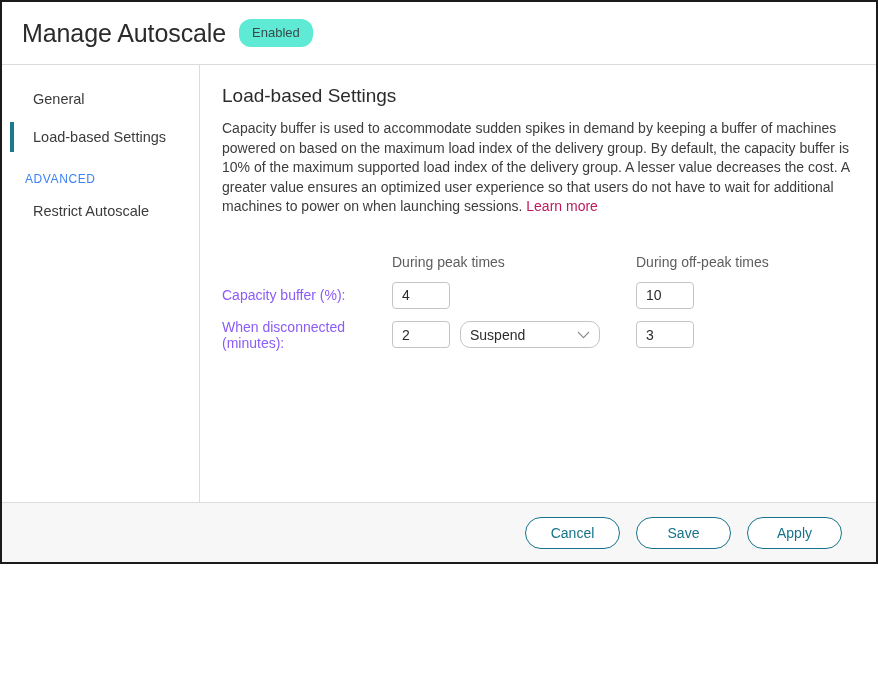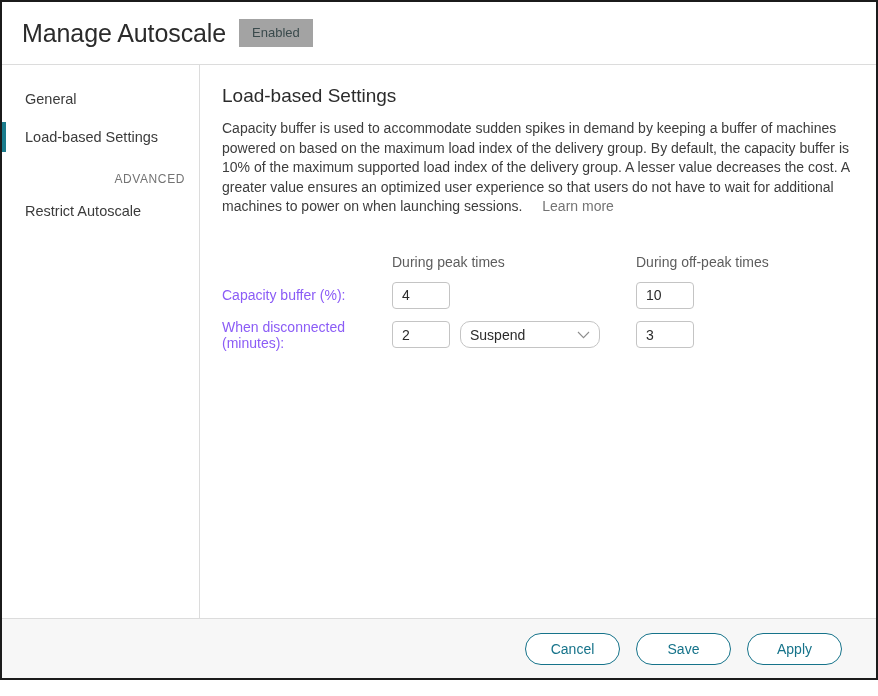--- a/index.html
+++ b/index.html
@@ -8,21 +8,21 @@
     padding: 0;
     background: #ffffff;
   }
   body {
     font-family: "Liberation Sans", sans-serif;
     -webkit-font-smoothing: antialiased;
   }
   .window {
     position: relative;
     width: 878px;
-    height: 680px;
+    height: 564px;
     box-sizing: border-box;
     border: 2px solid #1b1b1b;
     background: #ffffff;
     overflow: hidden;
     display: flex;
     flex-direction: column;
   }
 
   
   .header {
@@ -36,26 +36,26 @@
   }
   .page-title {
     font-size: 25px;
     font-weight: 400;
     color: #2b2b2b;
     letter-spacing: -0.1px;
     white-space: nowrap;
   }
   .status-badge {
     margin-left: 13px;
-    background: #a3a3a3;
+    background: #5eead4;
     color: #3a4a4c;
     font-size: 13px;
     line-height: 1;
     padding: 7px 13px 8px 13px;
-    border-radius: 0;
+    border-radius: 12px;
     white-space: nowrap;
   }
 
   
   .body {
     flex: 1 1 auto;
     display: flex;
     min-height: 0;
     border-bottom: 1px solid #dcdcdc;
   }
@@ -70,36 +70,36 @@
   }
   .nav-item {
     position: relative;
     font-size: 14.5px;
     color: #3b3b3b;
     padding: 11px 14px 11px 23px;
     cursor: pointer;
     white-space: nowrap;
     overflow: hidden;
     text-overflow: ellipsis;
+    margin-left: 8px;
   }
   .nav-item.active::before {
     content: "";
     position: absolute;
     left: 0;
     top: 4px;
     bottom: 4px;
     width: 4px;
     background: #1a7b8c;
   }
   .nav-section {
     font-size: 12px;
-    color: #737373;
+    color: #3b82f6;
     letter-spacing: 0.6px;
     padding: 16px 14px 6px 23px;
-    text-align: right;
   }
 
   
   .content {
     flex: 1 1 auto;
     padding: 20px 22px 0 22px;
     box-sizing: border-box;
     overflow: hidden;
   }
   .section-title {
@@ -109,24 +109,23 @@
     margin: 0 0 12px 0;
   }
   .description {
     font-size: 14px;
     line-height: 19.5px;
     color: #3d3d3d;
     margin: 0;
     max-width: 640px;
   }
   .learn-more {
-    color: #737373;
+    color: #be185d;
     text-decoration: none;
     cursor: pointer;
-    margin-left: 16px;
   }
 
   
   .settings {
     margin-top: 37px;
     display: grid;
     grid-template-columns: 170px 244px auto;
     align-items: center;
     row-gap: 10px;
   }

